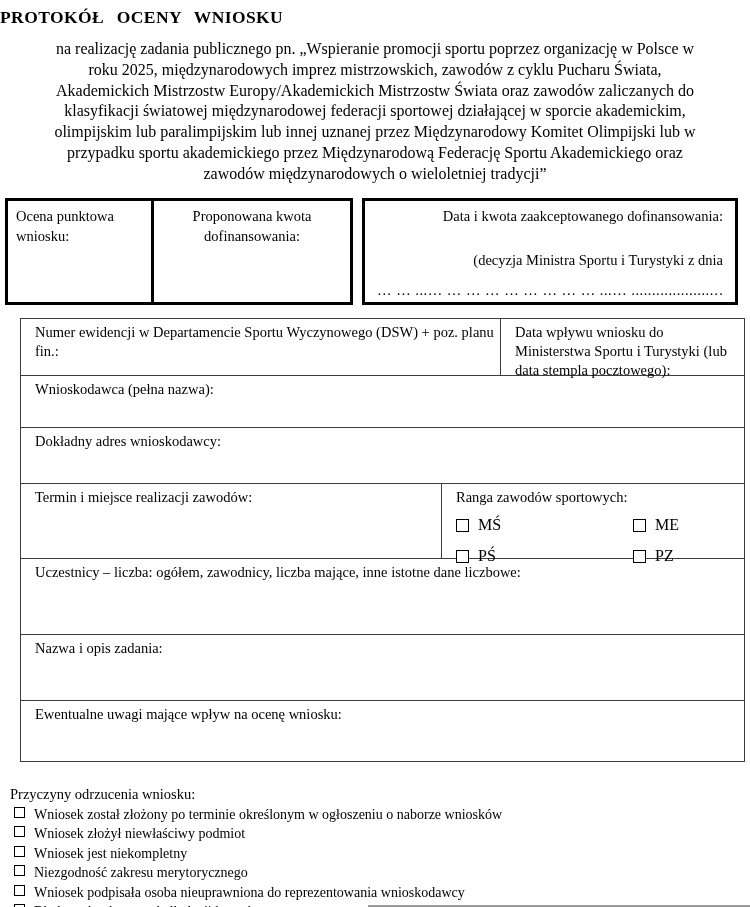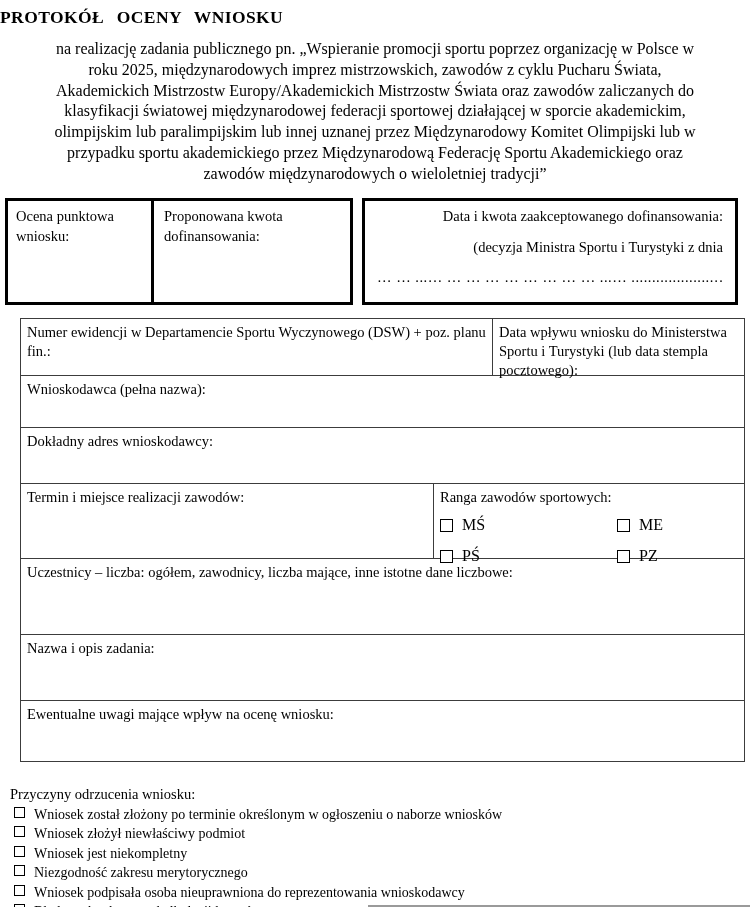--- a/index.html
+++ b/index.html
@@ -37,43 +37,43 @@
     width: 348px; height: 107px;
     border: 3px solid #000;
     display: flex;
   }
   .score-cell {
     width: 146px; height: 100%;
     border-right: 3px solid #000;
     padding: 6px 8px;
     font-size: 14.5px; line-height: 1.35;
   }
-  .amount-cell { flex: 1; padding: 6px 10px; font-size: 14.5px; line-height: 1.35; }
+  .amount-cell { flex: 1; padding: 6px 10px; font-size: 14.5px; line-height: 1.35; text-align: center; }
   .decision-box {
     margin-left: 9px;
     width: 376px; height: 107px;
     border: 3px solid #000;
     padding: 7px 12px;
     font-size: 14.5px;
     text-align: right;
   }
   .u { }
-  .decision-note { margin-top: 14px; }
+  .decision-note { margin-top: 27px; }
   .decision-dots { margin-top: 13px; letter-spacing: 0.5px; white-space: nowrap; overflow: hidden; }
   
   .form-table {
     position: absolute;
     left: 20px; top: 318px;
     width: 725px;
     border: 1px solid #3c3c3c;
     font-size: 14.5px;
   }
   .trow { border-bottom: 1px solid #3c3c3c; display: flex; }
   .trow:last-child { border-bottom: none; }
-  .tcell { padding: 4px 6px; line-height: 1.3; }
+  .tcell { padding: 4px 6px; line-height: 1.3; margin-left: 8px; }
   .r1 { height: 57px; }
   .r1-left { width: 472px; border-right: 1px solid #3c3c3c; }
   .r1-right { flex: 1; }
   .r2 { height: 52px; }
   .r3 { height: 56px; }
   .r4 { height: 75px; }
   .r4-left { width: 413px; border-right: 1px solid #3c3c3c; }
   .r4-right { flex: 1; }
   .r5 { height: 76px; }
   .r6 { height: 66px; }

